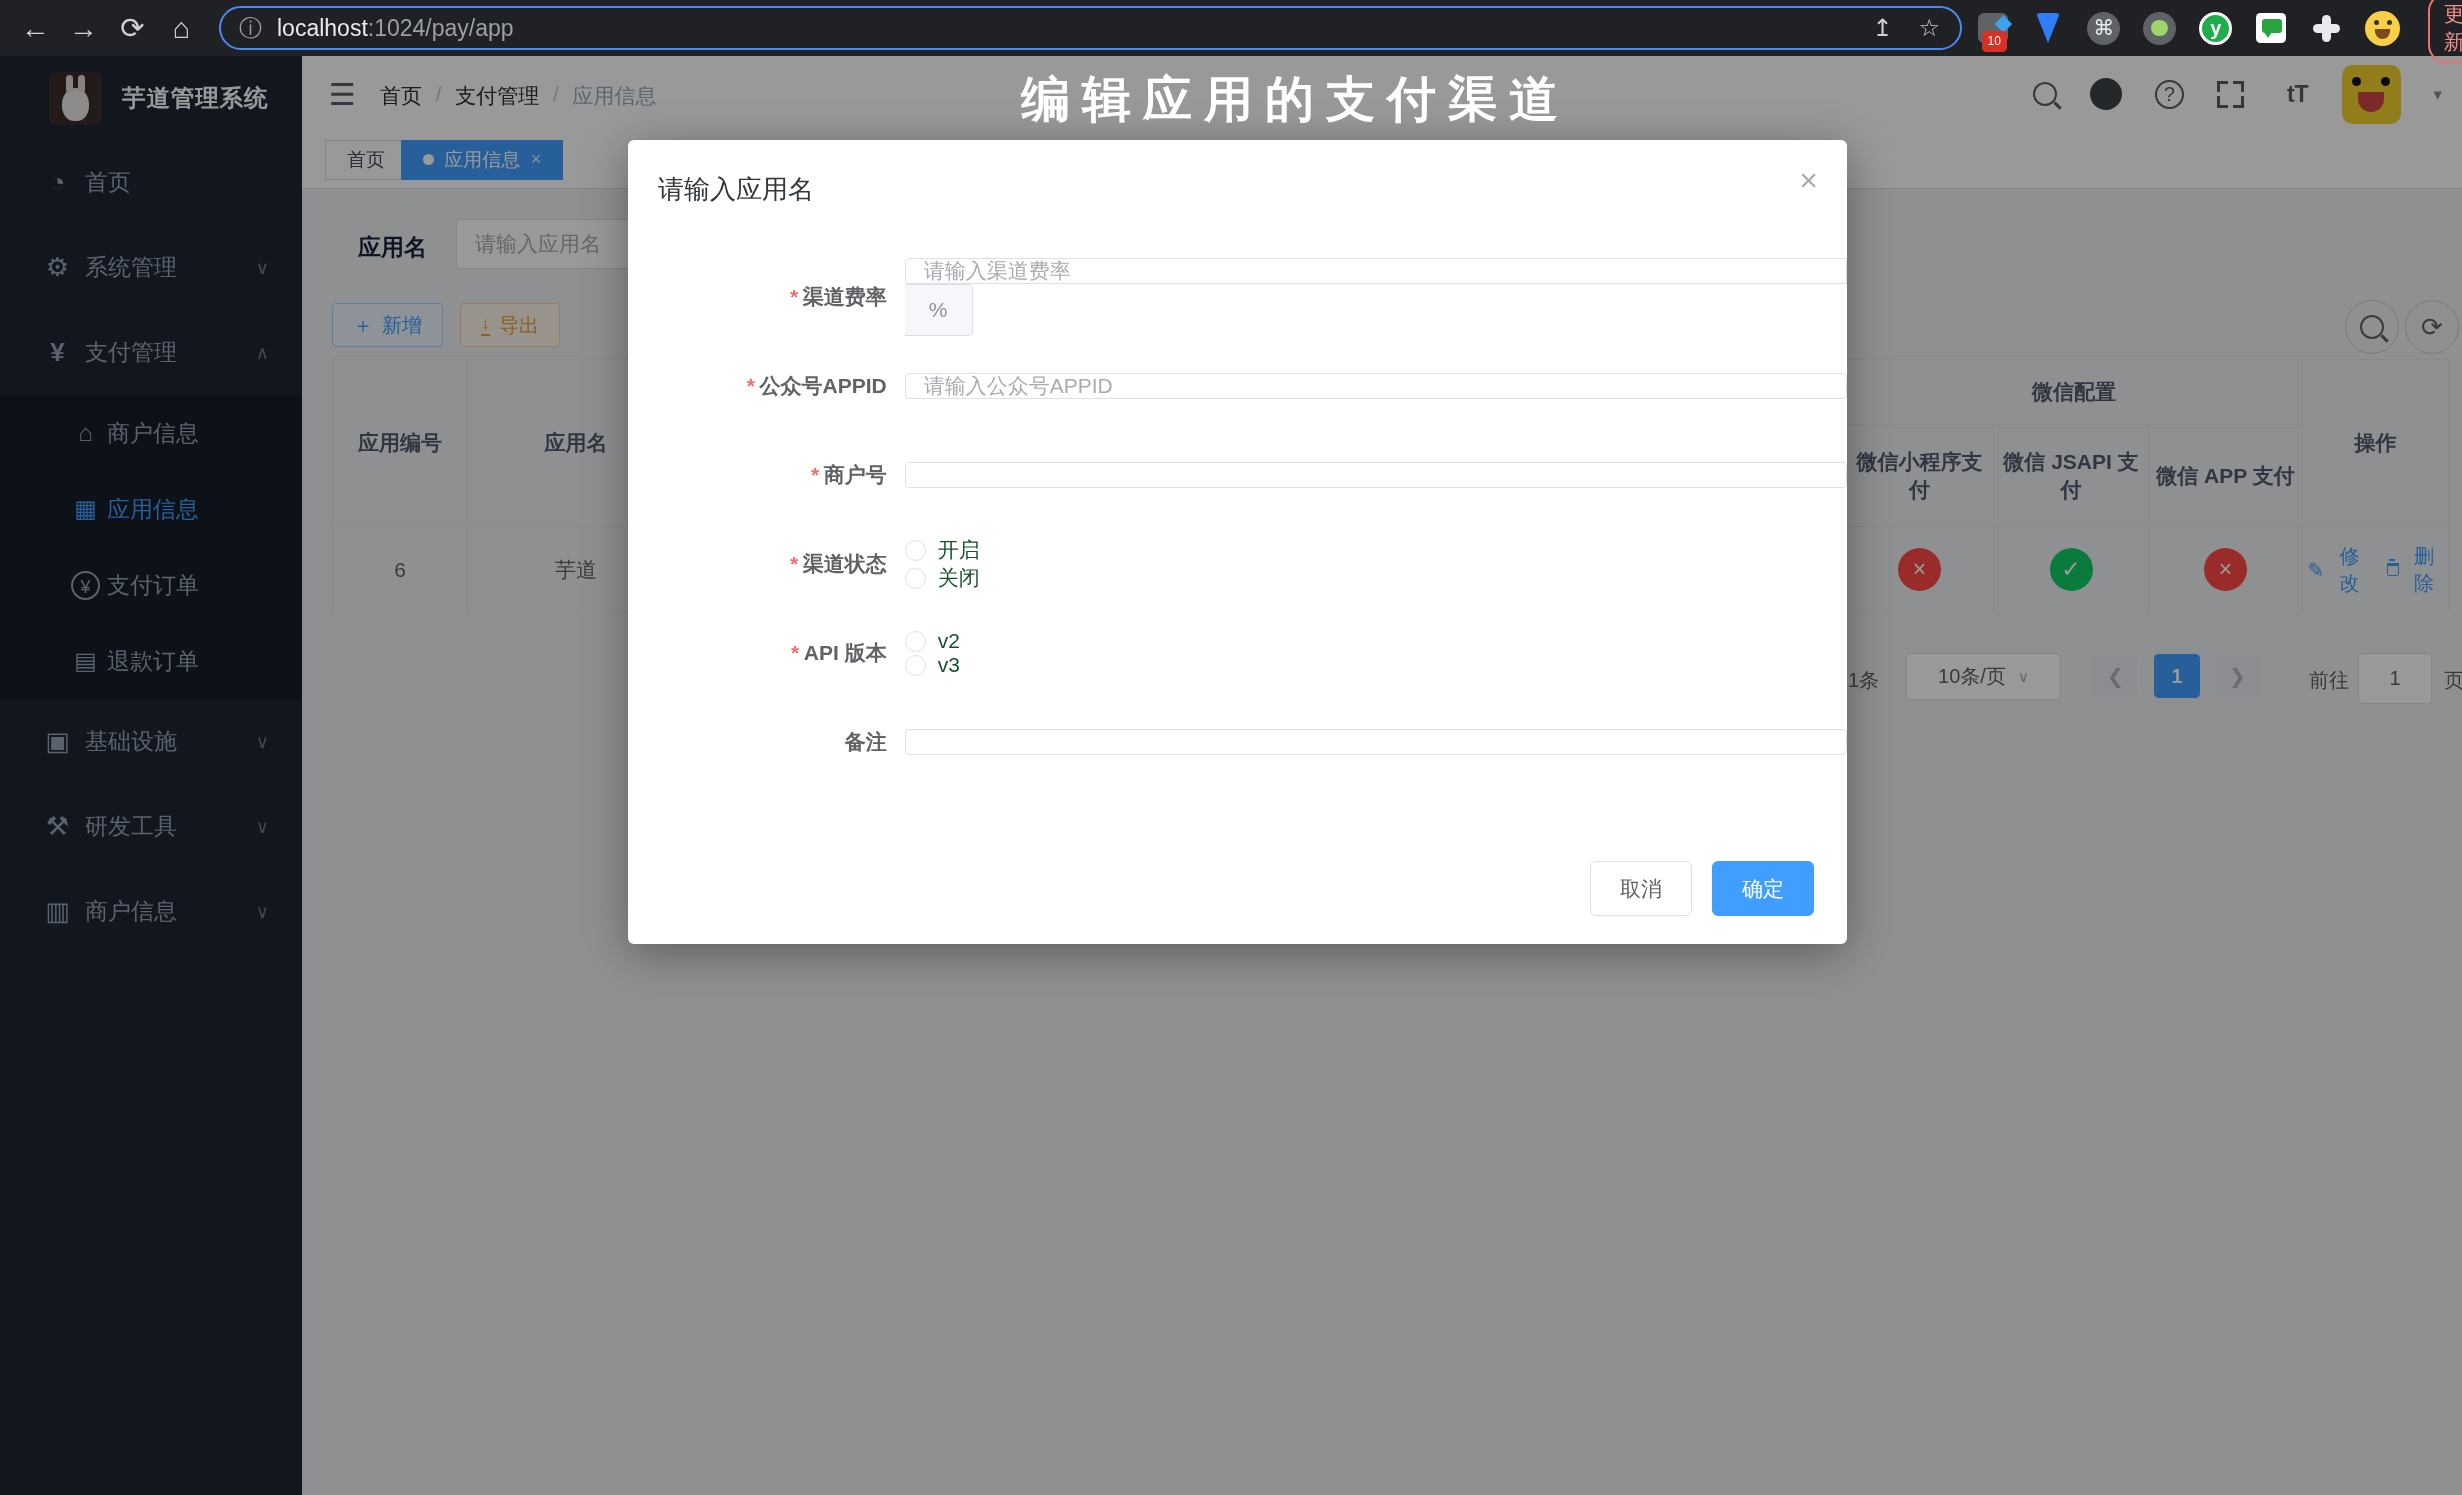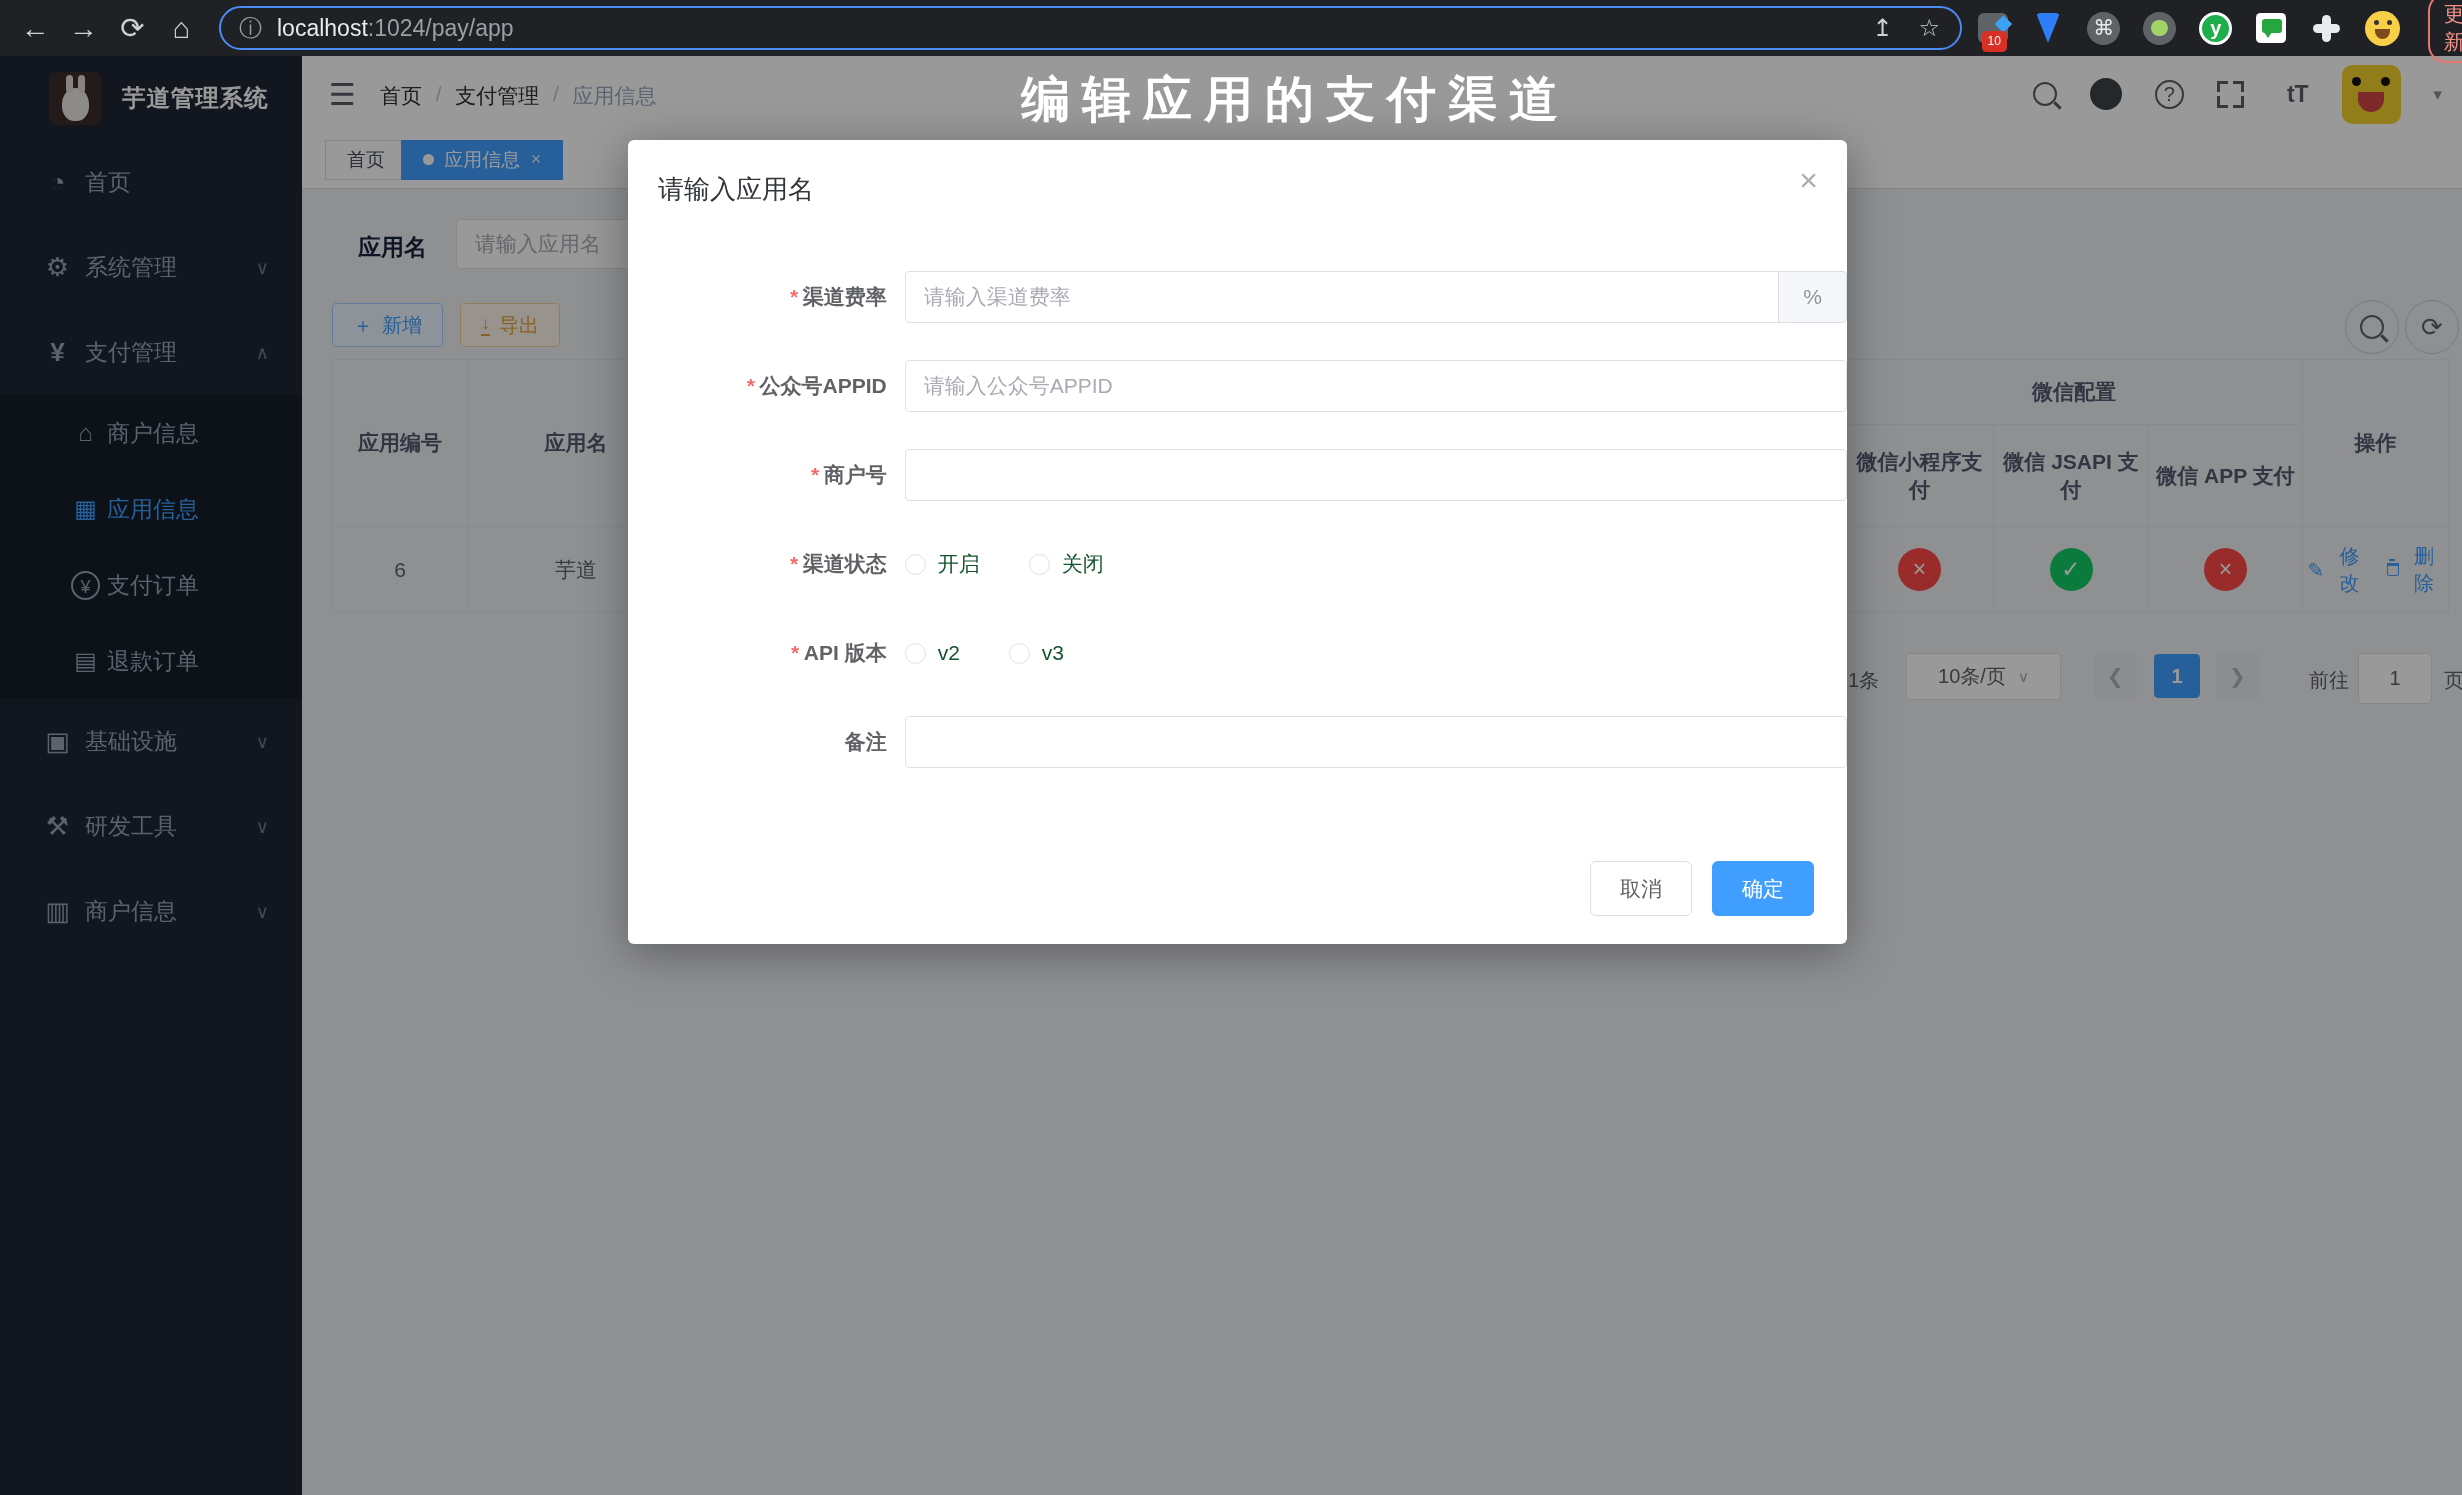--- a/index.html
+++ b/index.html
@@ -131,21 +131,21 @@
   
   .overlay{position:absolute;left:0;top:56px;right:0;bottom:0;background:rgba(0,0,0,0.40);z-index:50;}
   .modal{position:absolute;left:628px;top:140px;width:1219px;height:804px;background:#fff;border-radius:6px;
          box-shadow:0 9px 46px rgba(0,0,0,.35);z-index:100;}
   .m-title{position:absolute;left:30px;top:32px;font-size:26px;color:#32373c;font-weight:500;}
   .m-close{position:absolute;right:29px;top:24px;font-size:32px;color:#a8abb2;cursor:pointer;line-height:1;}
   .form{position:absolute;left:0;top:131px;right:0;}
   .frow{display:flex;align-items:center;height:52px;margin-bottom:37px;}
   .flabel{width:287px;text-align:right;padding-right:18px;box-sizing:border-box;font-size:21px;color:#606266;font-weight:600;}
   .req{color:#f56c6c;margin-right:4.6px;}
-  .fcontent{display:flex;width:980px;}
+  .fcontent{display:flex;width:980px;flex-direction:column;}
   .el-input{flex:1;height:52px;box-sizing:border-box;border:0.8px solid #dcdfe6;border-radius:4.6px;font-size:21px;
             padding:0 18px;color:#606266;outline:none;background:#fff;}
   .el-input::placeholder{color:#a8abb2;}
   .has-append .el-input{border-radius:4.6px 0 0 4.6px;}
   .append{width:68px;height:52px;box-sizing:border-box;border:0.8px solid #dcdfe6;border-left:none;border-radius:0 4.6px 4.6px 0;
           background:#f5f7fa;color:#909399;font-size:21px;display:flex;align-items:center;justify-content:center;}
   .radio{display:flex;align-items:center;gap:12px;margin-right:49px;cursor:pointer;color:#14532d;font-size:21px;}
   .radio .ring{width:21px;height:21px;border:1.5px solid #dcdfe6;border-radius:50%;box-sizing:border-box;background:#fff;}
   .m-footer{position:absolute;top:721px;right:33px;display:flex;gap:20px;}
   .m-btn{height:55px;box-sizing:border-box;border-radius:6px;font-size:21px;padding:0 29px;display:flex;align-items:center;cursor:pointer;}

